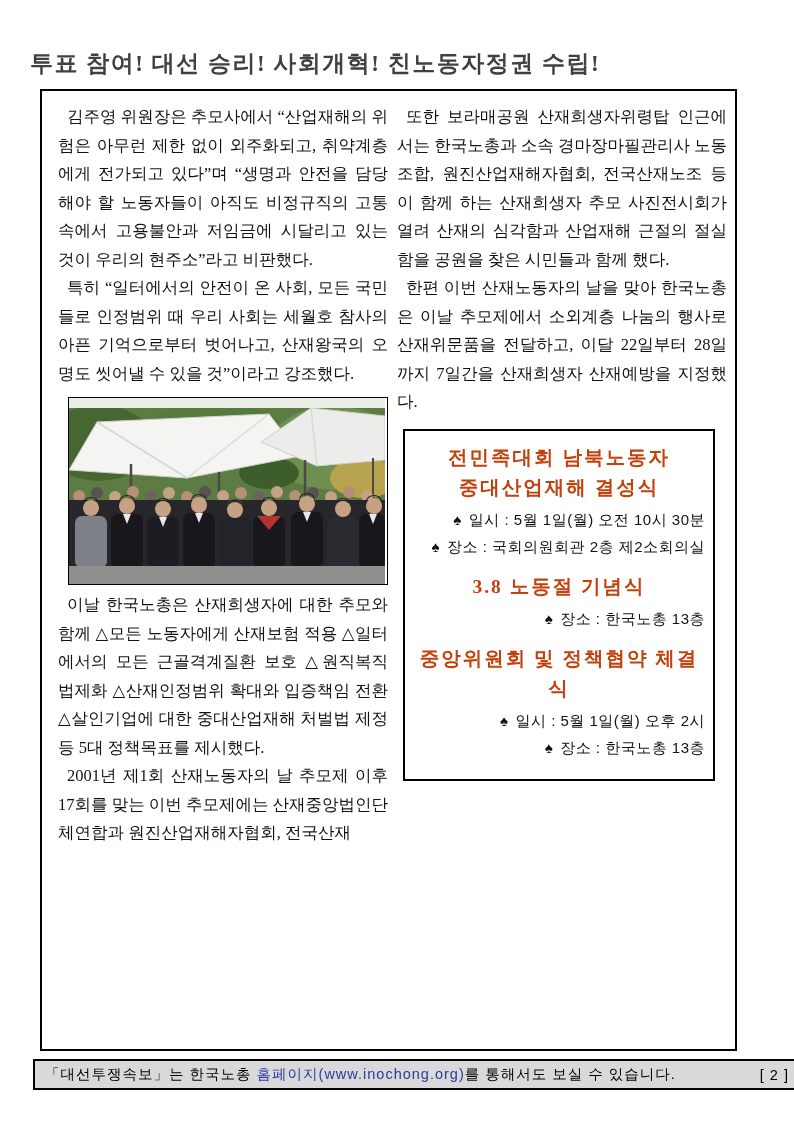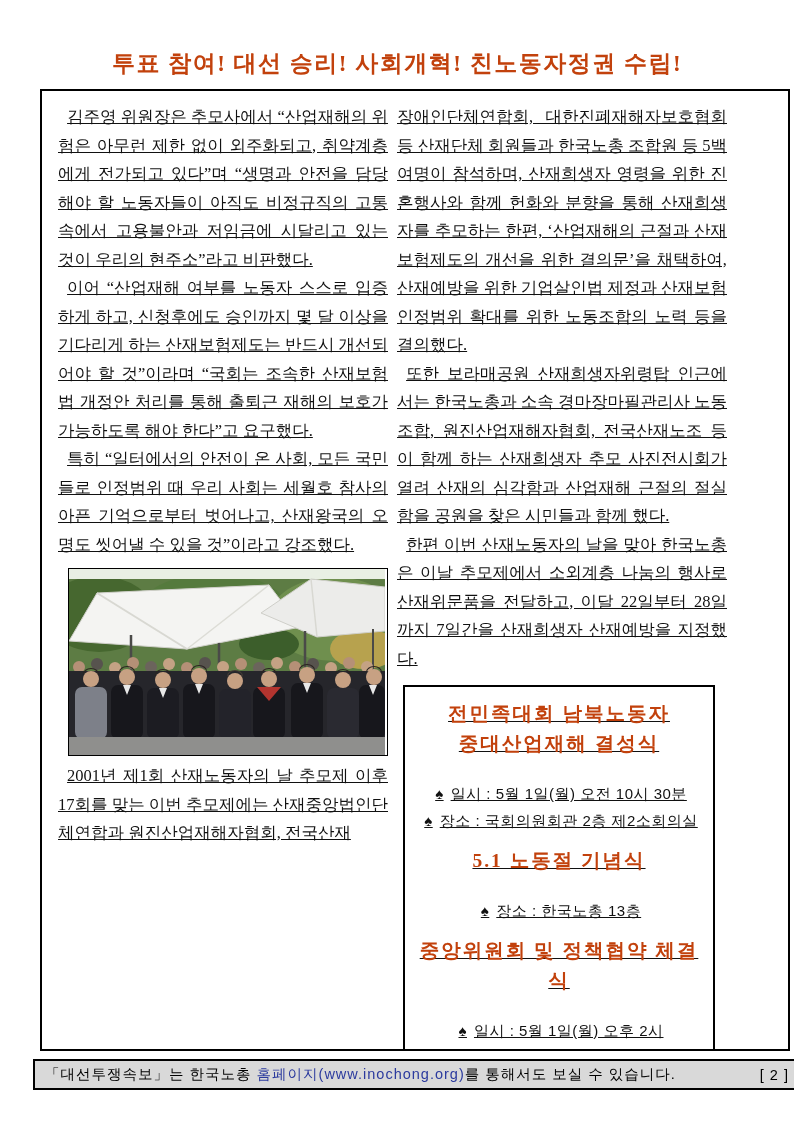--- a/index.html
+++ b/index.html
@@ -2,27 +2,27 @@
 <html><head>
 <meta charset="utf-8">
 <style>
   html,body{margin:0;padding:0;}
   body{
     width:794px;height:1123px;background:#ffffff;color:#111111;
     font-family:"Liberation Serif","DejaVu Serif",serif;
     position:relative;overflow:hidden;
   }
   .header-slogan{
-    margin:48px 30px 0;text-align:center;font-weight:bold;
-    font-size:23px;letter-spacing:1.5px;color:#c2410c;
+    margin:48px 30px 0;font-weight:bold;
+    font-size:23px;letter-spacing:1.5px;color:#404040;
   }
   .main-box{
-    box-sizing:border-box;width:750px;height:962px;
+    box-sizing:border-box;width:697px;height:962px;
     margin:10px 0 0 40px;border:2px solid #000;
-    padding:12px 16px;display:flex;gap:9px;overflow:hidden;text-decoration:underline;
+    padding:12px 16px;display:flex;gap:9px;overflow:hidden;
   }
   .col{
     width:330px;flex:0 0 330px;
     font-size:16.5px;line-height:28.5px;
     text-align:justify;word-break:break-all;
   }
   p.para{margin:0;text-indent:0.55em;}
   p.para.flush{text-indent:0;}
   .photo-frame{
     width:318px;margin:9px 0 6px auto;border:1px solid #000;
@@ -31,21 +31,21 @@
   .announce-box{
     box-sizing:border-box;border:2px solid #000;
     margin:12px 12px 0 6px;padding:12px 8px 6px;
     text-align:center;
   }
   .ann-title{
     font-weight:bold;font-size:19.5px;line-height:30px;
     letter-spacing:2px;color:#c2410c;
   }
   .ann-details{
-    text-align:center;margin:21px 0 12px;padding-left:4px;
+    text-align:right;margin:3px 0 12px;padding-left:4px;
     font-family:"Liberation Sans","DejaVu Sans",sans-serif;
     font-size:15px;line-height:27px;letter-spacing:0.5px;
   }
   .ann-line{white-space:nowrap;}
   .spade{margin-right:7px;font-size:15px;}
   .footer-bar{
     box-sizing:border-box;width:768px;margin:8px 0 0 33px;
     border:2px solid #000;background:#d9d9d9;
     font-family:"Liberation Sans","DejaVu Sans",sans-serif;
     font-size:14.5px;letter-spacing:1px;color:#000;
@@ -59,21 +59,20 @@
 <body>
 
 <div>
 
   <div class="header-slogan">투표 참여! 대선 승리! 사회개혁! 친노동자정권 수립!</div>
 
   <div class="main-box">
 
     <div class="col">
       <p class="para">김주영 위원장은 추모사에서 “산업재해의 위험은 아무런 제한 없이 외주화되고, 취약계층에게 전가되고 있다”며 “생명과 안전을 담당해야 할 노동자들이 아직도 비정규직의 고통 속에서 고용불안과 저임금에 시달리고 있는 것이 우리의 현주소”라고 비판했다.</p>
-      <p class="para">이어 “산업재해 여부를 노동자 스스로 입증하게 하고, 신청후에도 승인까지 몇 달 이상을 기다리게 하는 산재보험제도는 반드시 개선되어야 할 것”이라며 “국회는 조속한 산재보험법 개정안 처리를 통해 출퇴근 재해의 보호가 가능하도록 해야 한다”고 요구했다.</p>
       <p class="para">특히 “일터에서의 안전이 온 사회, 모든 국민들로 인정범위 때 우리 사회는 세월호 참사의 아픈 기억으로부터 벗어나고, 산재왕국의 오명도 씻어낼 수 있을 것”이라고 강조했다.</p>
 
       <div class="photo-frame">
         <svg width="316" height="186" viewBox="0 0 316 186" xmlns="http://www.w3.org/2000/svg">
 
           <rect x="0" y="0" width="316" height="186" fill="#5d7c44"></rect>
           <ellipse cx="30" cy="45" rx="55" ry="38" fill="#46672f"></ellipse>
           <ellipse cx="145" cy="35" rx="70" ry="30" fill="#557a3d"></ellipse>
           <ellipse cx="265" cy="50" rx="65" ry="42" fill="#6f8f4e"></ellipse>
           <ellipse cx="295" cy="80" rx="34" ry="20" fill="#b7a24e"></ellipse>
@@ -149,41 +148,41 @@
             <circle cx="305" cy="108" r="8" fill="#c7a183"></circle>
               <path d="M297,106 a8,8 0 0 1 16,0 l0,-3 a8,6 0 0 0 -16,0 z" fill="#2b2420"></path>
             <rect x="290" y="116" width="26" height="54" rx="7" fill="#17171c"></rect>
               <polygon points="300,116 304,126 308,116" fill="#e8e8e8"></polygon>
           </g>
 
           <rect x="0" y="168" width="316" height="18" fill="#8f8f8d"></rect>
         </svg>
       </div>
 
+      <p class="para">이날 한국노총은 산재희생자에 대한 추모와 함께 △모든 노동자에게 산재보험 적용 △일터에서의 모든 근골격계질환 보호 △원직복직 법제화 △산재인정범위 확대와 입증책임 전환 △살인기업에 대한 중대산업재해 처벌법 제정 등 5대 정책목표를 제시했다.</p>
       <p class="para">2001년 제1회 산재노동자의 날 추모제 이후 17회를 맞는 이번 추모제에는 산재중앙법인단체연합과 원진산업재해자협회, 전국산재</p>
     </div>
 
     <div class="col">
-      <p class="para flush">장애인단체연합회, 대한진폐재해자보호협회 등 산재단체 회원들과 한국노총 조합원 등 5백여명이 참석하며, 산재희생자 영령을 위한 진혼행사와 함께 헌화와 분향을 통해 산재희생자를 추모하는 한편, ‘산업재해의 근절과 산재보험제도의 개선을 위한 결의문’을 채택하여, 산재예방을 위한 기업살인법 제정과 산재보험 인정범위 확대를 위한 노동조합의 노력 등을 결의했다.</p>
       <p class="para">또한 보라매공원 산재희생자위령탑 인근에서는 한국노총과 소속 경마장마필관리사 노동조합, 원진산업재해자협회, 전국산재노조 등이 함께 하는 산재희생자 추모 사진전시회가 열려 산재의 심각함과 산업재해 근절의 절실함을 공원을 찾은 시민들과 함께 했다.</p>
       <p class="para">한편 이번 산재노동자의 날을 맞아 한국노총은 이날 추모제에서 소외계층 나눔의 행사로 산재위문품을 전달하고, 이달 22일부터 28일까지 7일간을 산재희생자 산재예방을 지정했다.</p>
 
       <div class="announce-box">
 
         <div class="ann-title">
           <div>전민족대회 남북노동자</div>
           <div>중대산업재해 결성식</div>
         </div>
         <div class="ann-details">
           <div class="ann-line"><span class="spade">♠</span><span>일시 : 5월 1일(월) 오전 10시 30분</span></div>
           <div class="ann-line"><span class="spade">♠</span><span>장소 : 국회의원회관 2층 제2소회의실</span></div>
         </div>
 
         <div class="ann-title">
-          <div>5.1 노동절 기념식</div>
+          <div>3.8 노동절 기념식</div>
         </div>
         <div class="ann-details">
           <div class="ann-line"><span class="spade">♠</span><span>장소 : 한국노총 13층</span></div>
         </div>
 
         <div class="ann-title">
           <div>중앙위원회 및 정책협약 체결식</div>
         </div>
         <div class="ann-details">
           <div class="ann-line"><span class="spade">♠</span><span>일시 : 5월 1일(월) 오후 2시</span></div>

